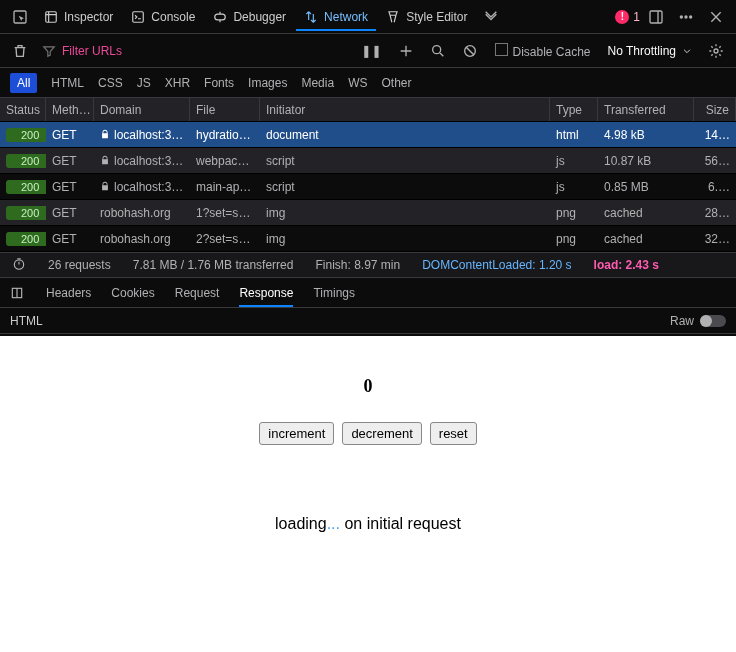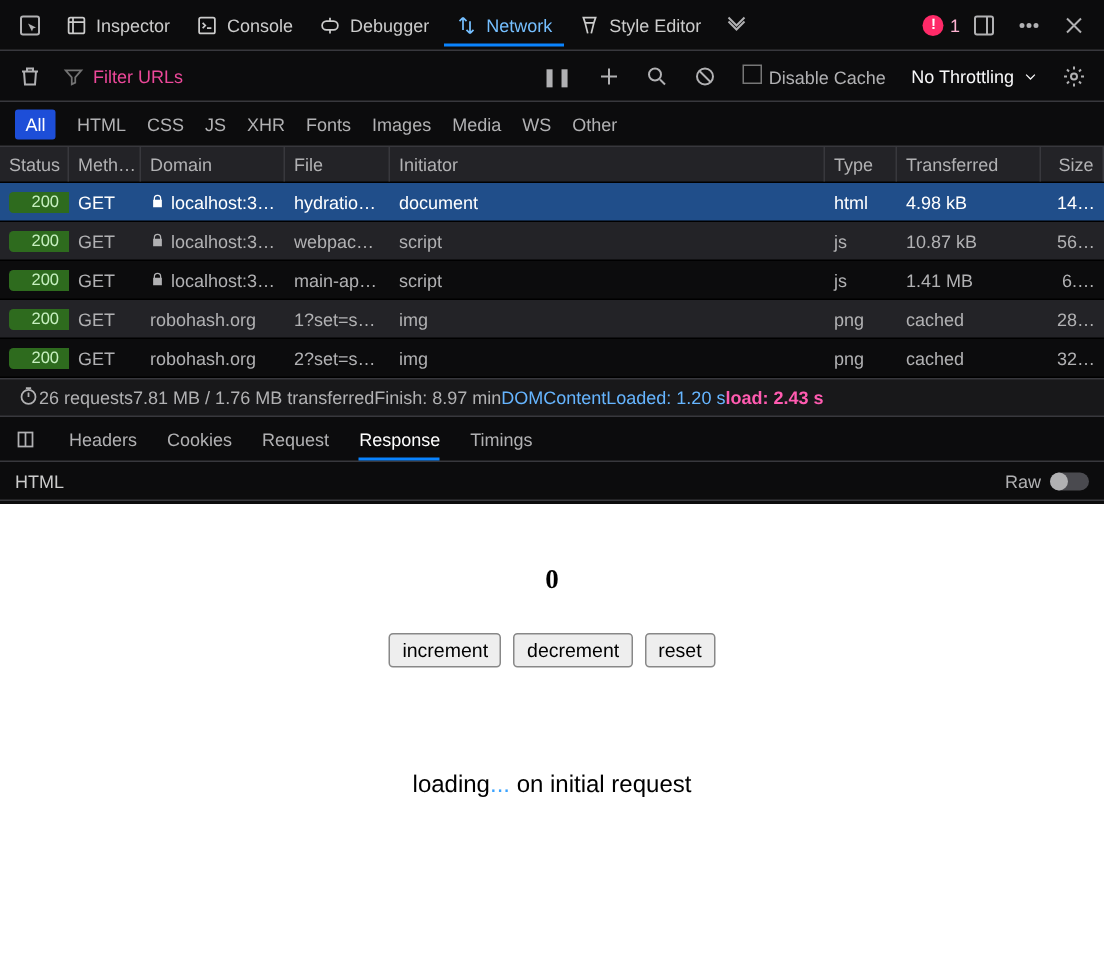--- a/index.html
+++ b/index.html
@@ -46,21 +46,21 @@
   .row{display:flex;height:26px;align-items:center;border-bottom:1px solid #000;}
   .row.selected{background:#204e8a;color:#fff;}
   .row.even{background:#232327;}
   .row .td{padding:0 6px;overflow:hidden;white-space:nowrap;text-overflow:ellipsis;}
   .status-badge{display:inline-block;background:#2e6b1e;color:#c7f0c0;padding:1px 15px;border-radius:3px;font-size:11px;}
   .lock{display:inline-flex;margin-right:4px;}
   .lock svg{width:10px;height:10px;fill:#b1b1b3;}
   .row.selected .lock svg{fill:#fff;}
 
   
-  .status-bar{display:flex;align-items:center;height:26px;padding:0 12px;color:#b1b1b3;border-top:1px solid #38383d;border-bottom:1px solid #38383d;background:#18181a;}
+  .status-bar{display:flex;align-items:center;height:26px;padding:0 12px;gap:22px;color:#b1b1b3;border-top:1px solid #38383d;border-bottom:1px solid #38383d;background:#18181a;}
   .status-bar .dcl{color:#66b5ff;} .status-bar .lod{color:#ff5bb0;font-weight:bold;}
   .status-bar .clock svg{width:14px;height:14px;stroke:#b1b1b3;fill:none;stroke-width:2;}
 
   
   .sub-tabs{display:flex;align-items:center;height:30px;padding:0 10px;gap:20px;border-bottom:1px solid #38383d;}
   .sub-tabs .left-ico{width:16px;display:flex;align-items:center;}
   .sub-tabs span{color:#b1b1b3;padding:7px 0;cursor:default;}
   .sub-tabs span.sel{color:#fff;border-bottom:2px solid #0a84ff;padding-bottom:5px;}
 
   
@@ -264,21 +264,21 @@
       <div class="td col-status"><span class="status-badge">200</span></div>
       <div class="td col-method">GET</div>
       <div class="td col-domain"><span class="lock">
           <svg viewBox="0 0 24 24">
             <path d="M6 10V8a6 6 0 0112 0v2h1v12H5V10h1zm2 0h8V8a4 4 0 00-8 0v2z"></path>
           </svg>
         </span>localhost:3…</div>
       <div class="td col-file">main-app.js</div>
       <div class="td col-initiator">script</div>
       <div class="td col-type">js</div>
-      <div class="td col-transferred">1.41 MB</div>
+      <div class="td col-transferred">0.85 MB</div>
       <div class="td col-size">6.…</div>
     </div>
     <div class="row even">
       <div class="td col-status"><span class="status-badge">200</span></div>
       <div class="td col-method">GET</div>
       <div class="td col-domain">robohash.org</div>
       <div class="td col-file">1?set=set28</div>
       <div class="td col-initiator">img</div>
       <div class="td col-type">png</div>
       <div class="td col-transferred">cached</div>

